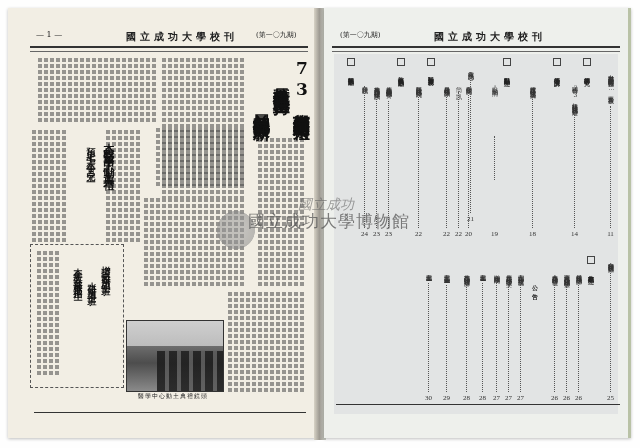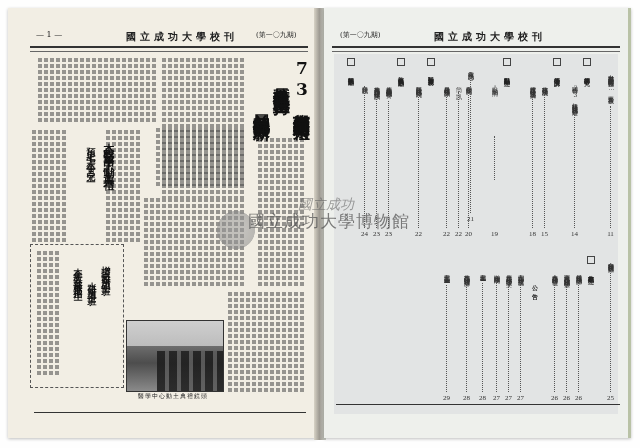--- a/index.html
+++ b/index.html
@@ -227,25 +227,20 @@
     <div class="toc-item" style="left:246px;top:74px;height:156px;">
       <div class="t">國科會73年科技研究獎勵人員核定名錄</div>
       <div class="dots"></div>
       <div class="pg">14</div>
     </div>
 
     <div class="toc-sec" style="left:228px;">
       <div class="box"></div>
       <div class="lbl">學術演講</div>
     </div>
-    <div class="toc-item" style="left:216px;top:74px;height:156px;">
-      <div class="t">本校專題演講場次</div>
-      <div class="dots"></div>
-      <div class="pg">15</div>
-    </div>
     <div class="toc-item" style="left:204px;top:74px;height:156px;justify-content:center;">
       <div class="t">電研所專題研究演講摘要</div>
       <div class="dots"></div>
       <div class="pg">18</div>
     </div>
 
     <div class="toc-sec" style="left:178px;">
       <div class="box"></div>
       <div class="lbl">觀點動態</div>
     </div>
@@ -360,20 +355,25 @@
     </div>
     <div class="toc-item" style="left:138px;top:262px;height:132px;">
       <div class="t">本校學生寶山宿舍管理辦法</div>
       <div class="dots"></div>
       <div class="pg">28</div>
     </div>
     <div class="toc-item" style="left:118px;top:262px;height:132px;">
       <div class="t" style="max-height:112px;overflow:hidden;">七十三學年度第一學期日間部各系研究所學生人數統計表</div>
       <div class="dots"></div>
       <div class="pg">29</div>
+    </div>
+    <div class="toc-item" style="left:100px;top:262px;height:132px;">
+      <div class="t" style="max-height:112px;overflow:hidden;">七十三學年度第一學期夜間部各系學生人數統計表</div>
+      <div class="dots"></div>
+      <div class="pg">30</div>
     </div>
 
     <div class="rule bottom" style="left:12px;top:396px;width:284px;"></div>
   </div>
 
   <div class="wm-flower"></div>
   <div class="wm-script">國立成功</div>
   <div class="wm-text">國立成功大學博物館</div>
 </div>
 

